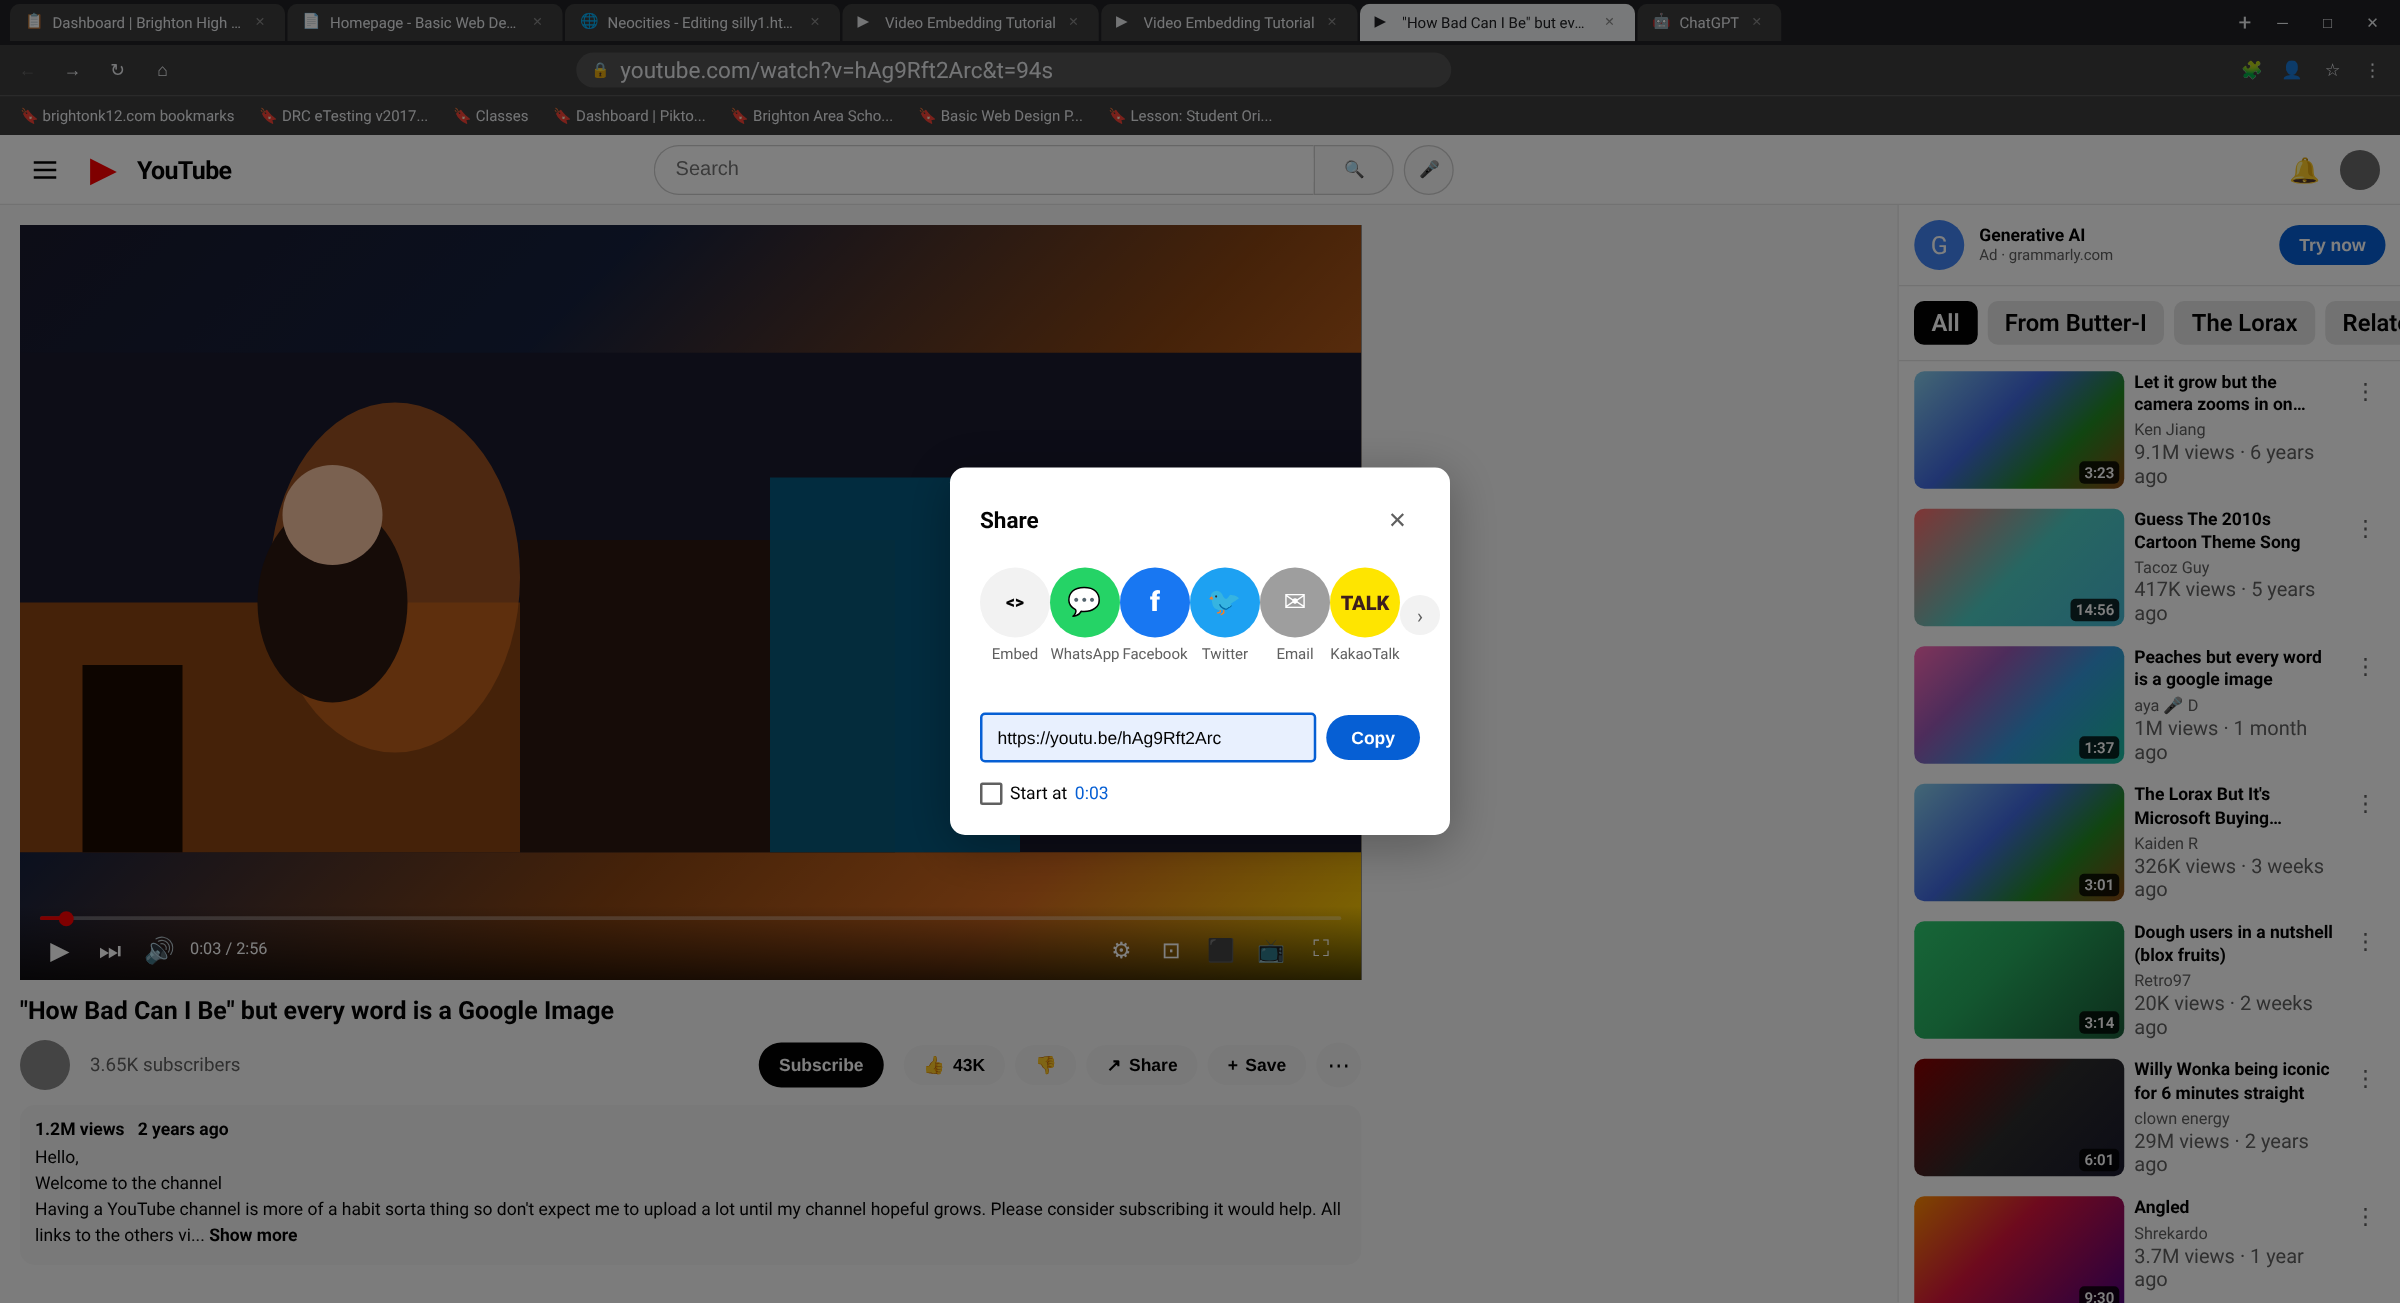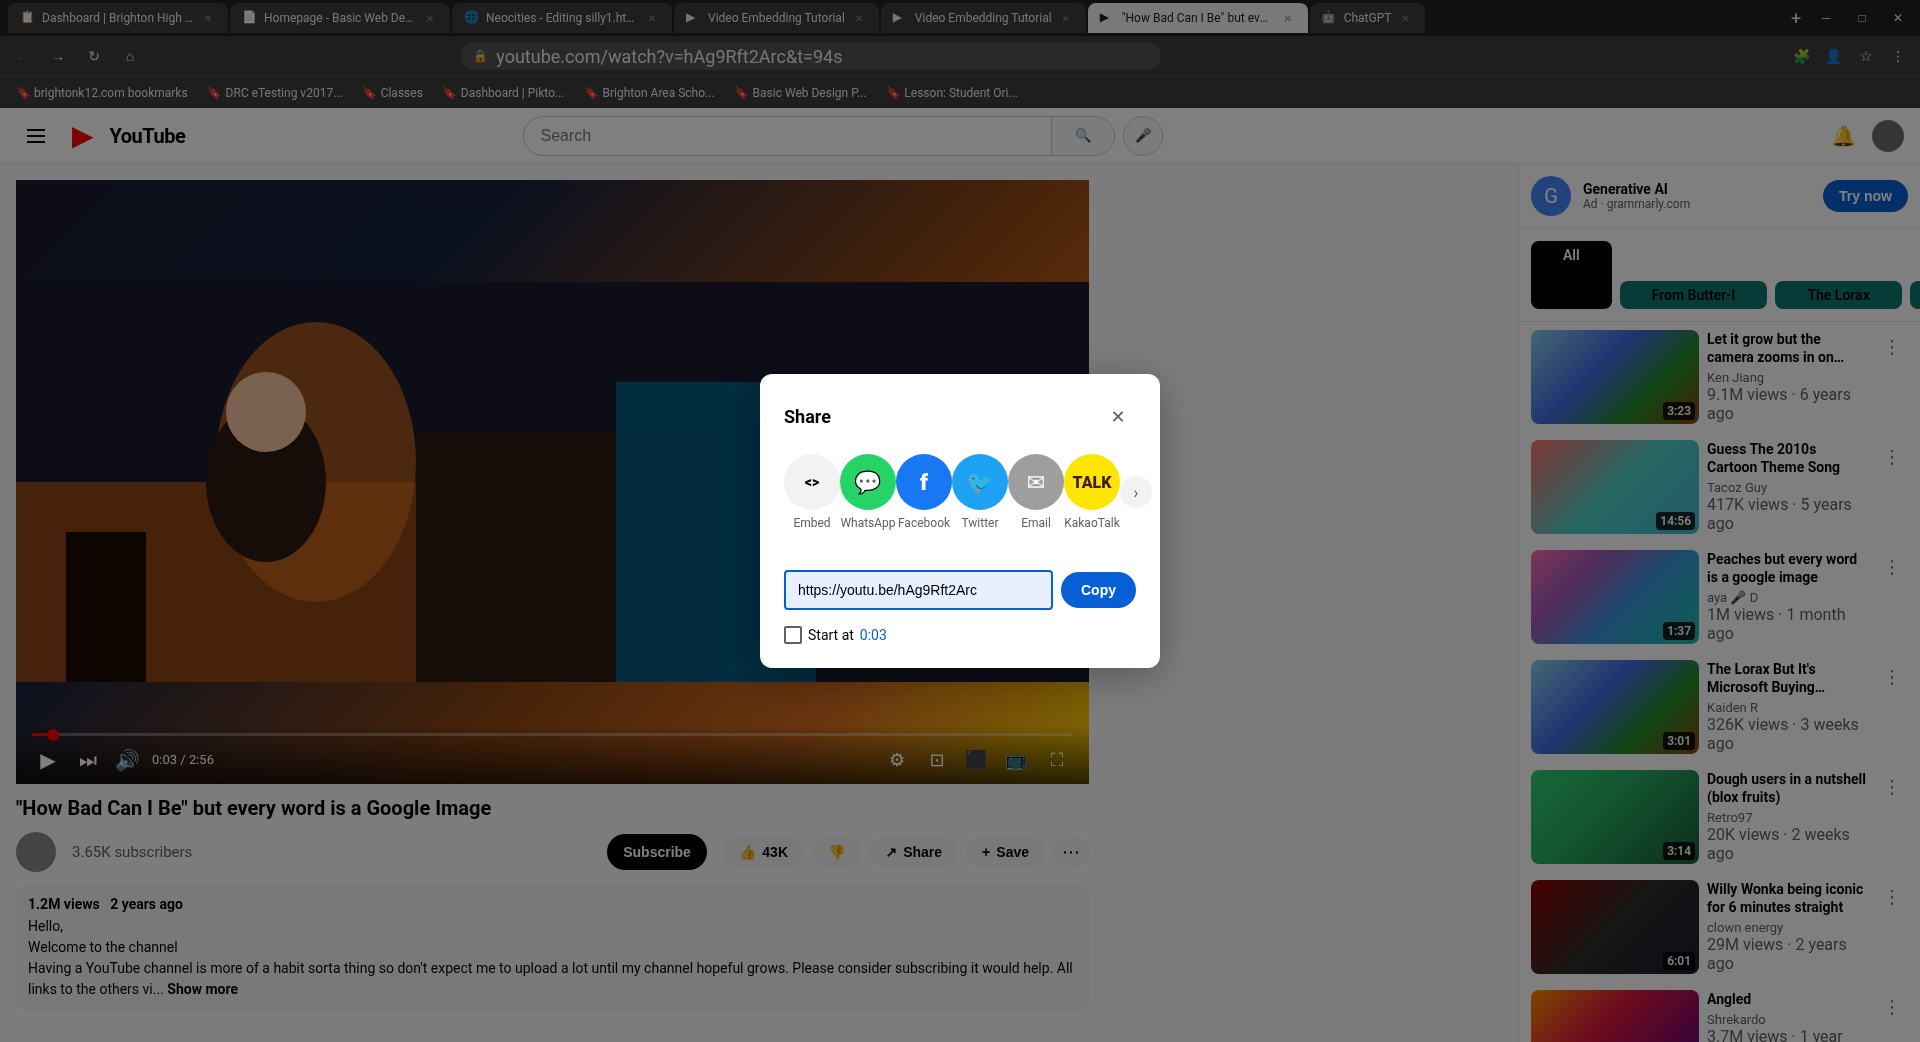--- a/index.html
+++ b/index.html
@@ -86,23 +86,23 @@
     
     .sidebar-ad { display: flex; align-items: center; padding: 12px; gap: 12px; border-bottom: 1px solid #e5e5e5; }
     .sidebar-ad-icon { width: 40px; height: 40px; border-radius: 50%; background: #4285f4; display: flex; align-items: center; justify-content: center; color: white; font-size: 20px; flex-shrink: 0; }
     .sidebar-ad-info { flex: 1; }
     .sidebar-ad-title { font-size: 14px; font-weight: 700; }
     .sidebar-ad-sub { font-size: 12px; color: #606060; }
     .try-now-btn { background: #065fd4; color: white; border: none; border-radius: 18px; padding: 8px 16px; font-size: 14px; font-weight: 600; cursor: pointer; flex-shrink: 0; }
 
     
     .sidebar-filter-tabs { display: flex; gap: 8px; padding: 12px; border-bottom: 1px solid #e5e5e5; overflow-x: auto; }
-    .filter-tab { padding: 6px 32px; border-radius: 8px; font-size: 14px; font-weight: 600; cursor: pointer; white-space: nowrap; }
+    .filter-tab { padding: 6px 14px; border-radius: 8px; font-size: 19px; font-weight: 600; cursor: pointer; white-space: nowrap; }
     .filter-tab.active { background: #030303; color: white; }
-    .filter-tab.inactive { background: #0f766e; color: #030303; margin-top: 40px; }
+    .filter-tab.inactive { background: #e5e5e5; color: #030303; }
 
     
     .related-video { display: flex; gap: 8px; padding: 8px 12px; cursor: pointer; align-items: flex-start; }
     .related-thumb { width: 168px; height: 94px; border-radius: 8px; flex-shrink: 0; position: relative; overflow: hidden; }
     .related-duration { position: absolute; bottom: 4px; right: 4px; background: rgba(0,0,0,0.8); color: white; font-size: 12px; padding: 2px 4px; border-radius: 4px; font-weight: 600; }
     .related-info { flex: 1; overflow: hidden; }
     .related-title { font-size: 14px; font-weight: 700; color: #030303; line-height: 1.3; margin-bottom: 4px; display: -webkit-box; -webkit-line-clamp: 2; -webkit-box-orient: vertical; overflow: hidden; }
     .related-channel { font-size: 13px; color: #606060; }
     .related-views { font-size: 16px; color: #606060; }
     .related-more { width: 32px; height: 32px; display: flex; align-items: center; justify-content: center; border-radius: 50%; cursor: pointer; font-size: 18px; color: #606060; flex-shrink: 0; }

